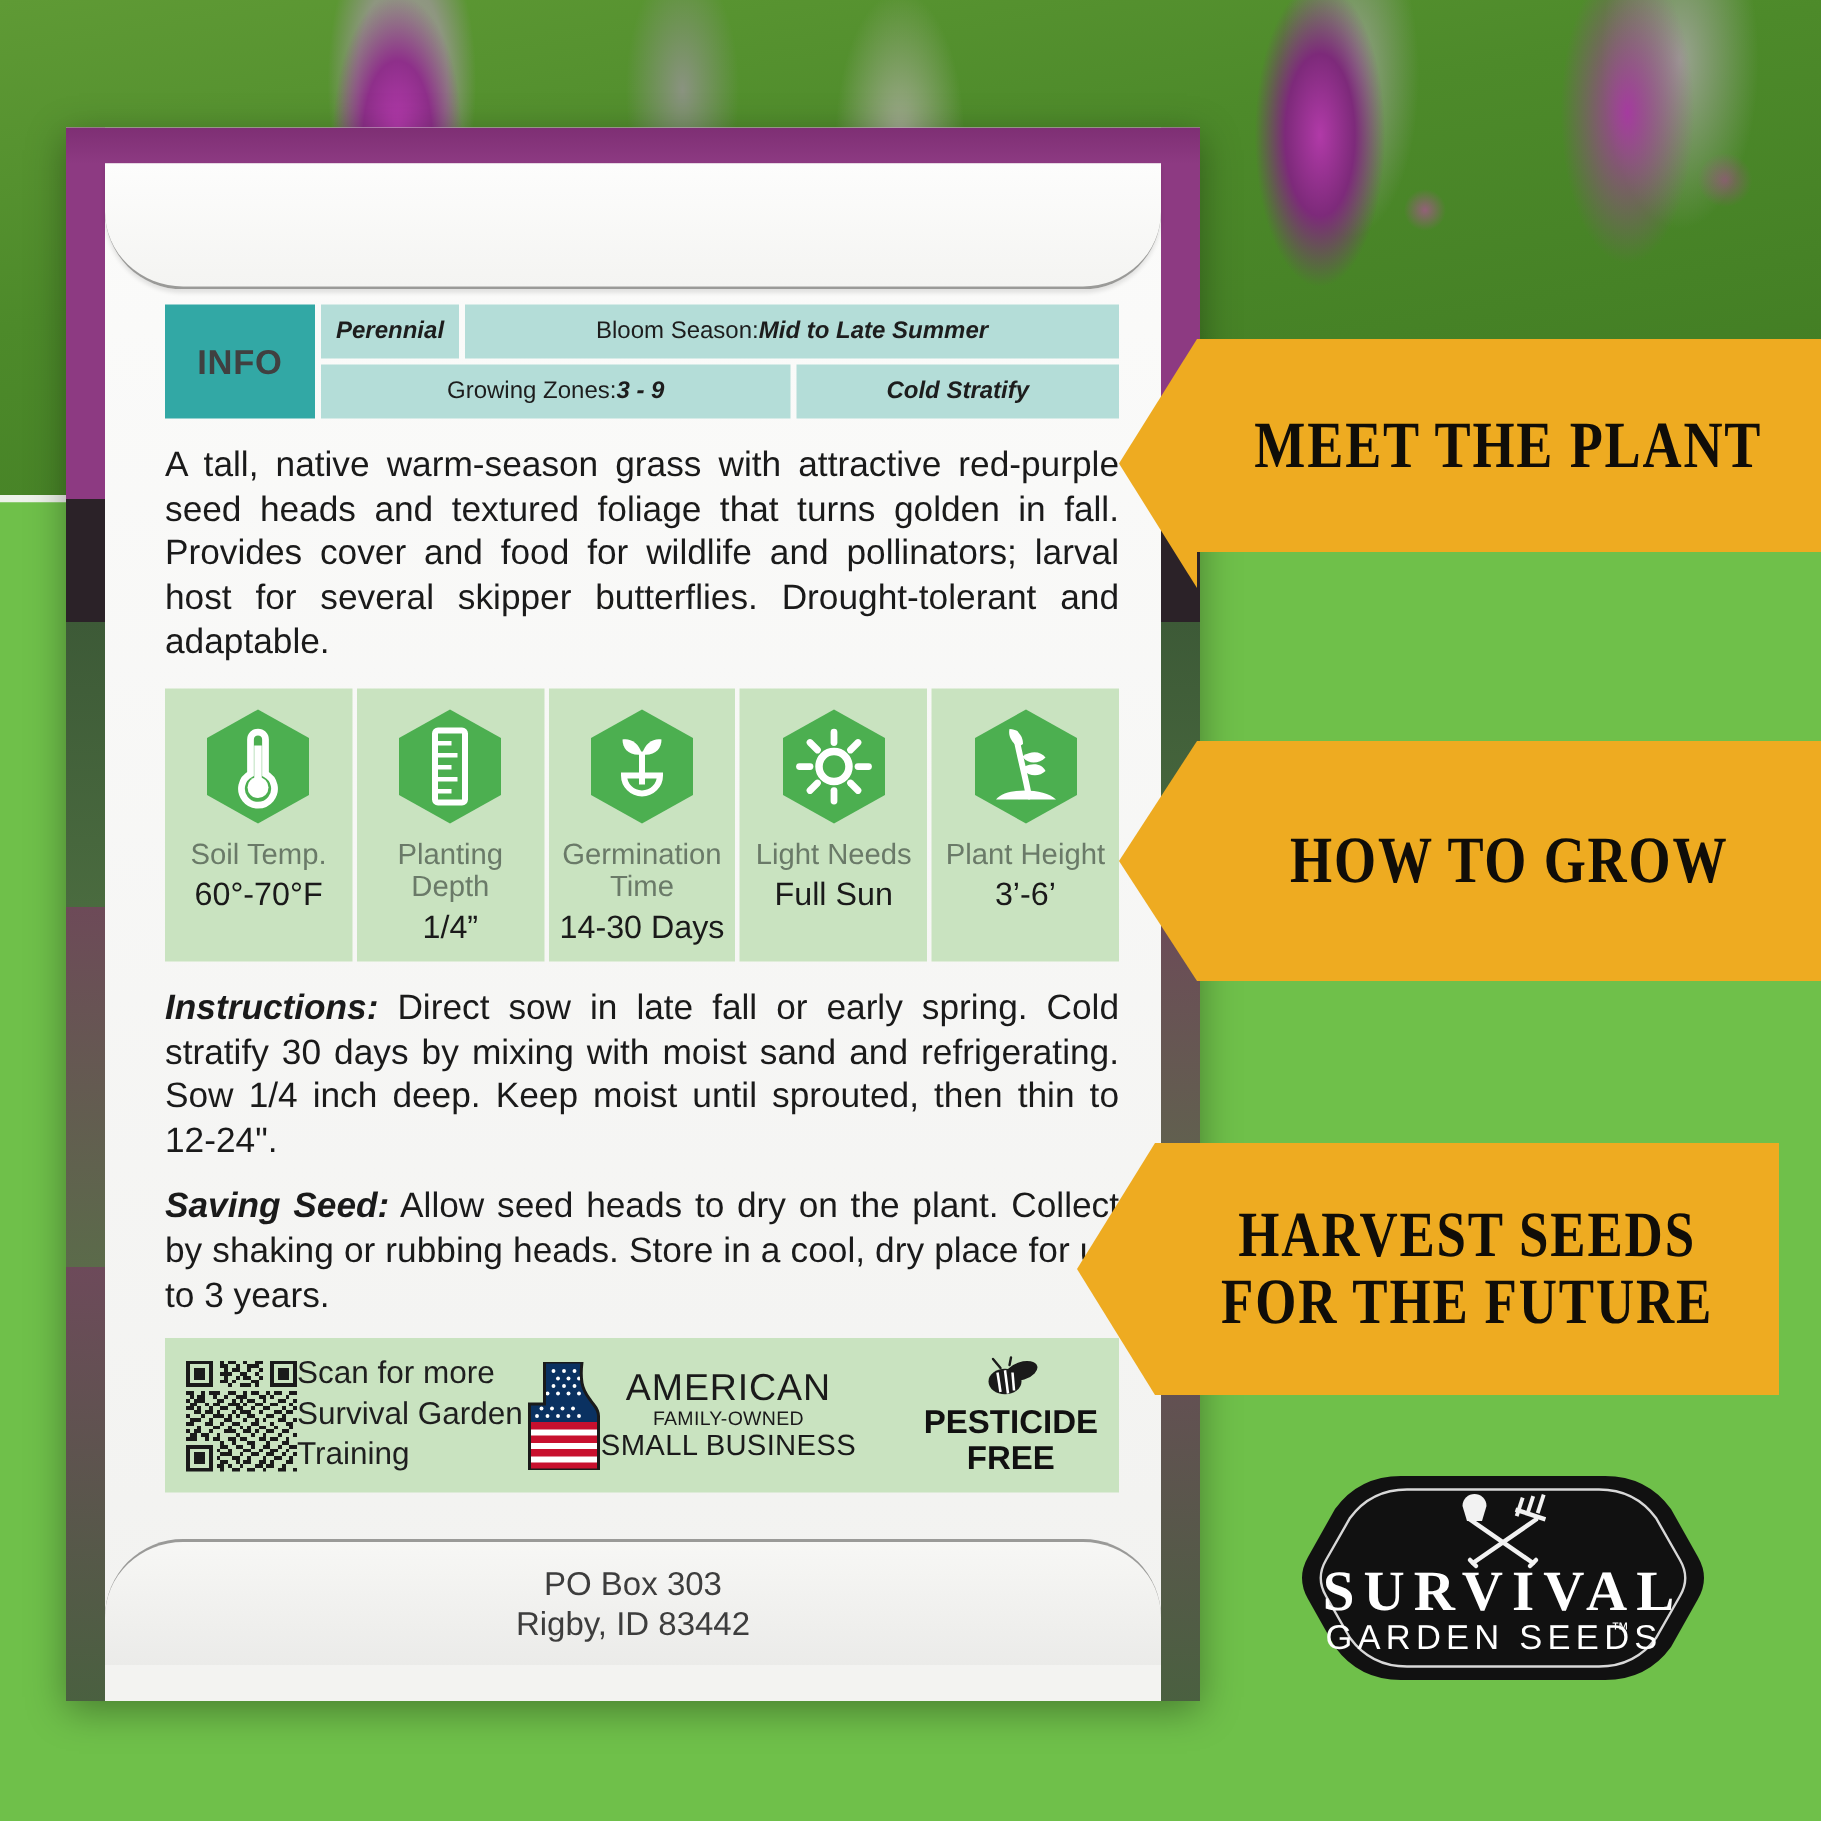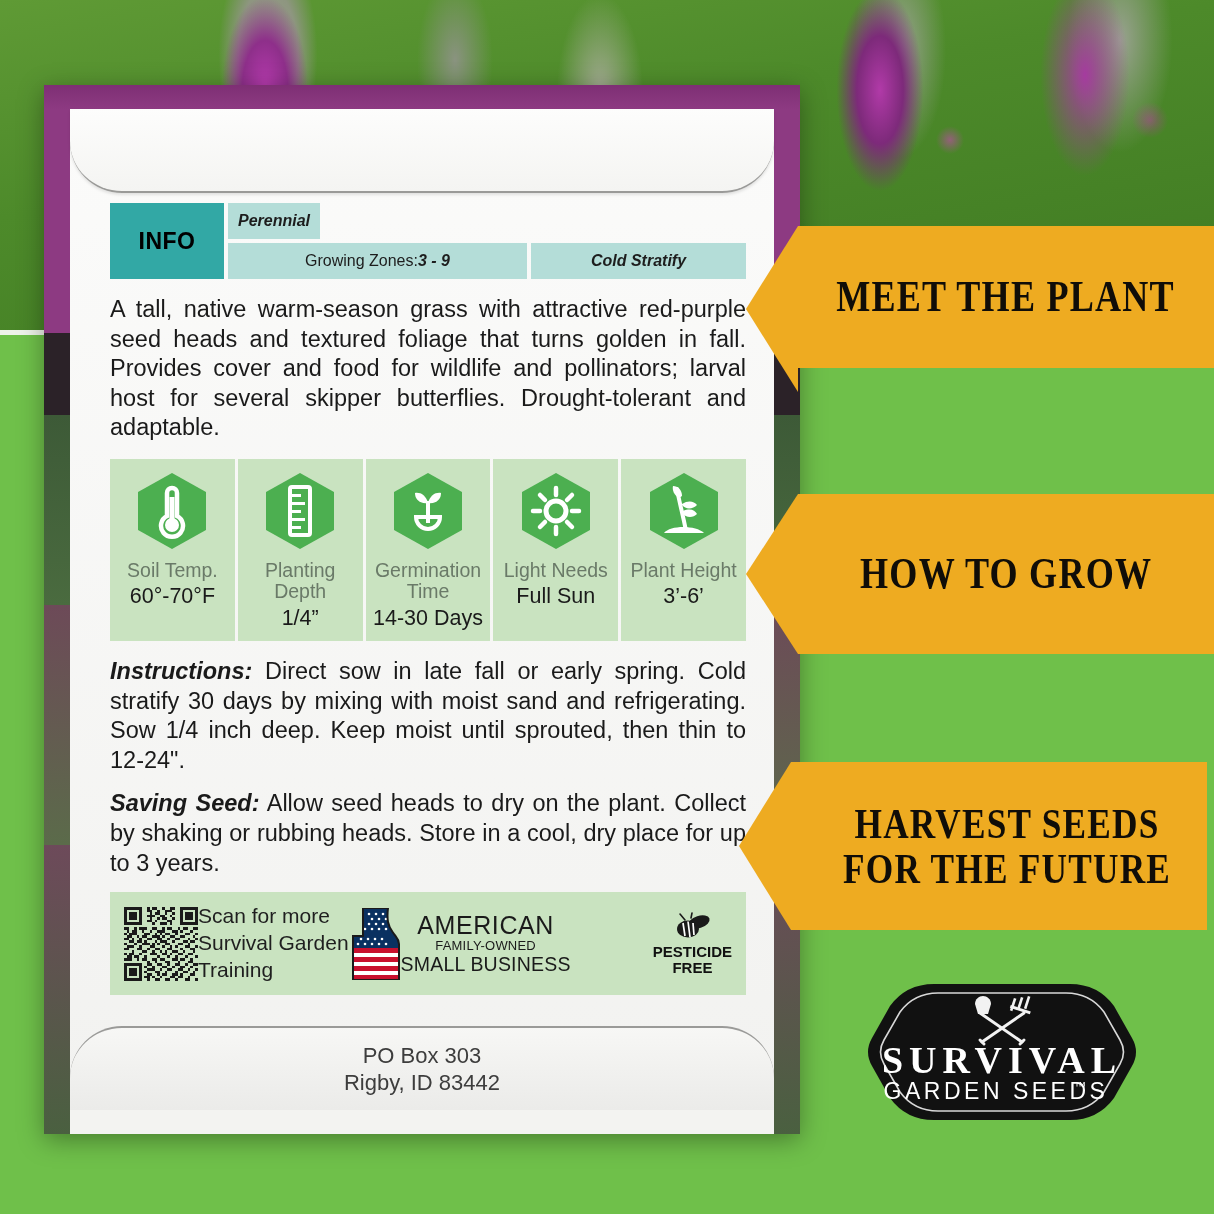--- a/index.html
+++ b/index.html
@@ -108,21 +108,21 @@
   }
 
   
   #packet-content {
     position: absolute; left: 66px; top: 118px; width: 636px;
   }
 
   
   .info-table { display: flex; gap: 4px; margin-bottom: 16px; }
   .info-badge {
-    width: 114px; background: #32a8a5; color: #000000;
+    width: 100px; background: #32a8a5; color: #404040;
     display: flex; align-items: center; justify-content: center;
     font-size: 23px; font-weight: bold; letter-spacing: .5px;
   }
   .info-rows { flex: 1; display: flex; flex-direction: column; gap: 4px; }
   .info-row { display: flex; gap: 4px; }
   .info-cell {
     background: #b4ddd8; color: #1d1d1d;
     padding: 9px 10px; text-align: center;
     font-size: 16px; white-space: nowrap;
     display: flex; align-items: center; justify-content: center;
@@ -167,21 +167,21 @@
   }
   #qr { width: 74px; height: 74px; flex: 0 0 74px; }
   #qr-text { font-size: 21px; line-height: 1.28; color: #1f1f1f; }
   #flag-idaho { width: 52px; height: 72px; flex: 0 0 52px; }
   #american-text { text-align: center; line-height: 1.12; color: #1a1a1a; }
   #american-text .l1 { font-size: 25px; letter-spacing: .6px; }
   #american-text .l2 { font-size: 13px; letter-spacing: .2px; }
   #american-text .l3 { font-size: 19.5px; letter-spacing: .2px; }
   #pesticide { text-align: center; margin-left: auto; }
   #pesticide .bee { width: 46px; height: 30px; margin: 0 auto 2px; display: block; }
-  #pesticide .pf { font-size: 15px; font-weight: bold; line-height: 1.05; color: #111; }
+  #pesticide .pf { font-size: 22px; font-weight: bold; line-height: 1.05; color: #111; }
 
   
   .callout {
     position: absolute;
     background: #eeab21;
     display: flex; align-items: center; justify-content: center;
     color: #100d08;
     text-align: center;
     font-family: "Liberation Serif", serif;
     font-weight: bold;
@@ -192,21 +192,21 @@
   .callout .tip {
     position: absolute; left: -52px; top: 0; width: 0; height: 0;
     border-top: 0 solid transparent;
     border-bottom: 0 solid transparent;
     border-right: 52px solid #eeab21;
   }
   #callout-1 { left: 798px; top: 226px; width: 416px; height: 142px; font-size: 44px; }
   #callout-1 .tip { border-top-width: 83px; border-bottom-width: 83px; }
   #callout-2 { left: 798px; top: 494px; width: 416px; height: 160px; font-size: 44px; }
   #callout-2 .tip { border-top-width: 80px; border-bottom-width: 80px; }
-  #callout-3 { left: 791px; top: 762px; width: 416px; height: 168px; font-size: 43px; justify-content: flex-end; }
+  #callout-3 { left: 770px; top: 762px; width: 416px; height: 168px; font-size: 43px; }
   #callout-3 .tip { border-top-width: 84px; border-bottom-width: 84px; }
 
   
   #logo { position: absolute; left: 862px; top: 980px; width: 280px; height: 172px; }
 </style>
 </head>
 <body>
 
 <div id="bg-photo"></div>
 <div id="bg-photo-blur"></div>
@@ -221,20 +221,24 @@
   <div id="packet-flap-top"></div>
 
   <div id="packet-content">
 
     <div class="info-table">
       <div class="info-badge">INFO</div>
       <div class="info-rows">
         <div class="info-row">
           <div class="info-cell">
             <i>Perennial</i>
+          </div>
+          <div class="info-cell grow">
+            <span class="lbl">Bloom Season: </span>
+              <i>Mid to Late Summer</i>
           </div>
         </div>
         <div class="info-row">
           <div class="info-cell grow">
             <span class="lbl">Growing Zones: </span>
               <i>3 - 9</i>
           </div>
           <div class="info-cell" style="width:215px">
             <i>Cold Stratify</i>
           </div>

